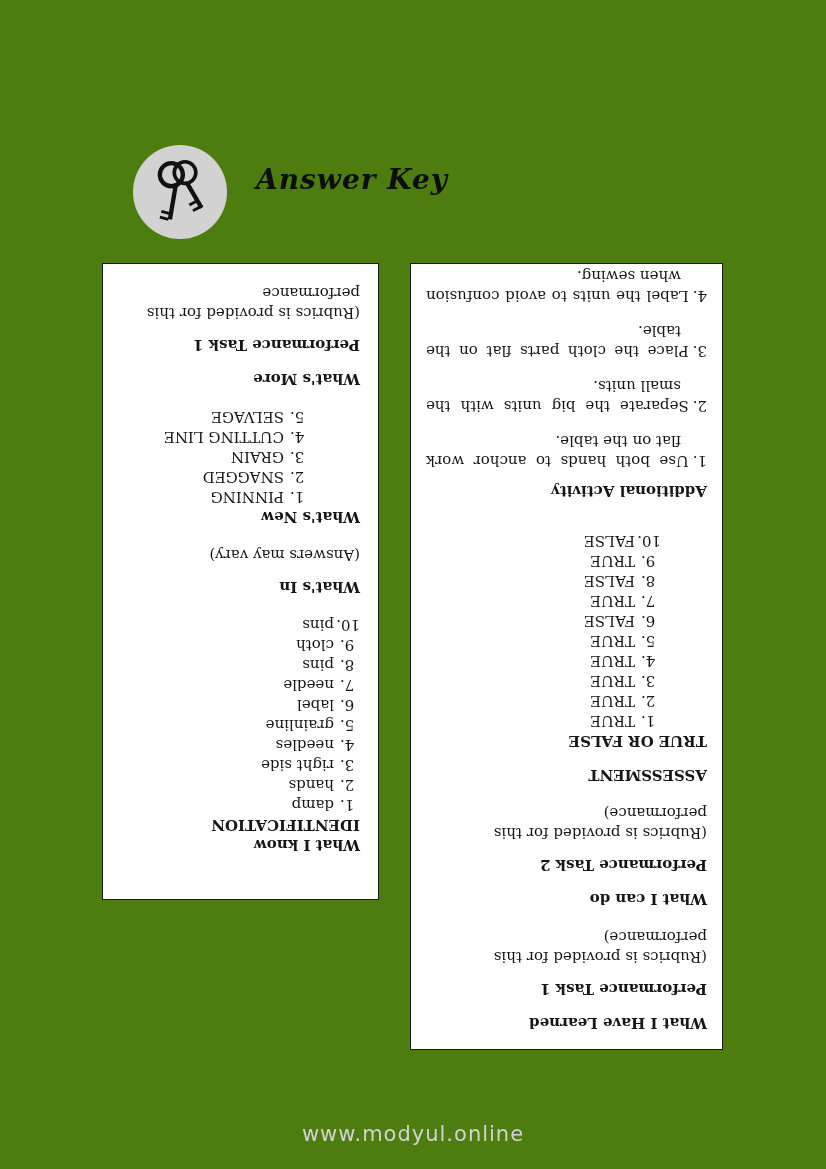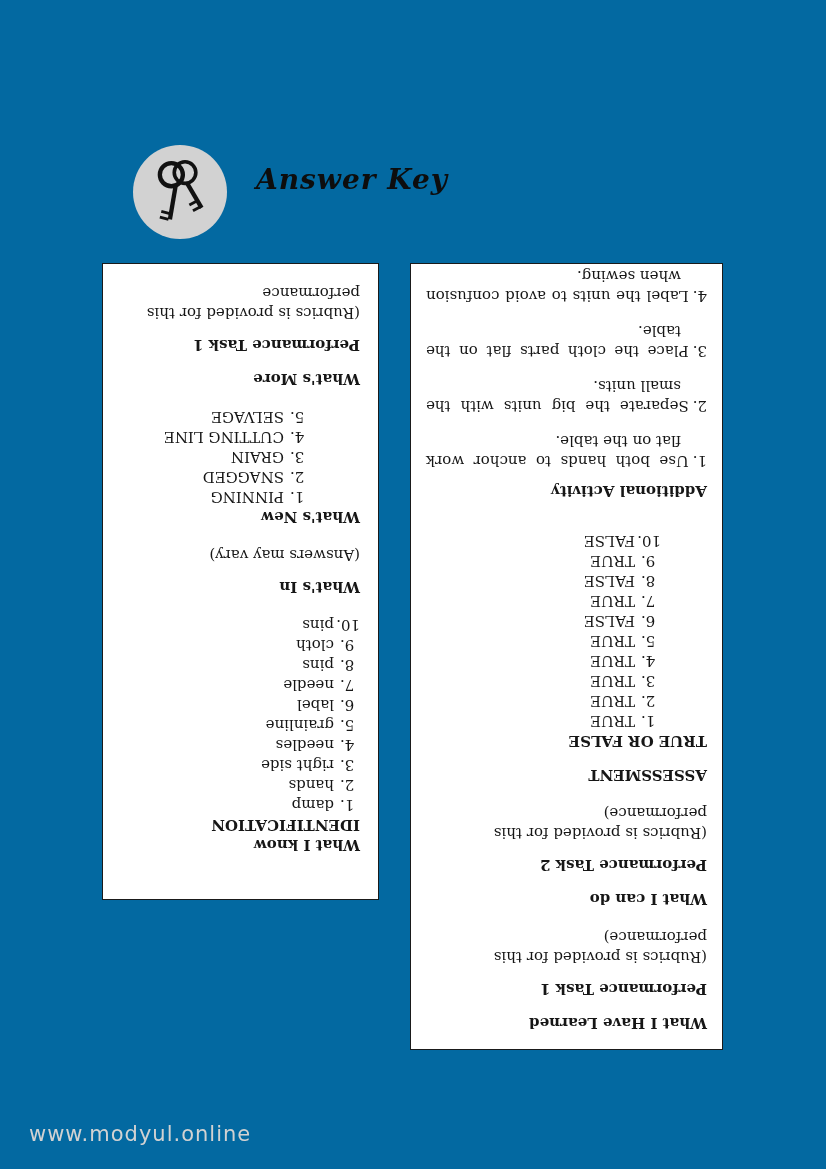--- a/index.html
+++ b/index.html
@@ -1,17 +1,17 @@
 <!DOCTYPE html>
 <html><head>
 <meta charset="utf-8">
 <style>
   html,body{margin:0;padding:0;background:#ffffff;}
   .page{
-    position:relative;width:826px;height:1169px;background:#0369a1;overflow:hidden;
+    position:relative;width:826px;height:1169px;background:#4d7c0f;overflow:hidden;
     font-family:"DejaVu Serif","Liberation Serif",serif;color:#161616;
   }
   
   .icon-circle{
     position:absolute;left:133px;top:145px;width:94px;height:94px;border-radius:50%;
     background:#d2d2d2;display:flex;align-items:center;justify-content:center;
   }
   .page-title{
     position:absolute;left:256px;top:163px;margin:0;
     font-size:28px;font-weight:bold;font-style:italic;letter-spacing:1px;color:#0d0d0d;
@@ -38,23 +38,23 @@
   .li{display:flex;}
   .num{width:26px;flex:0 0 26px;text-align:right;padding-right:6px;box-sizing:border-box;}
   .para{
     text-align:justify;padding-left:26px;text-indent:-26px;margin-top:11px;
   }
   .para:first-of-type{margin-top:10px;}
   .pnum{padding-right:4px;}
   .gap-big{margin-top:30px;}
   
   .watermark{
-    position:absolute;left:0;right:0;top:1122px;
+    position:absolute;left:0;right:0;top:1122px;text-align:center;
     font-family:"DejaVu Sans","Liberation Sans",sans-serif;
-    font-size:21px;color:#d2d2d2;letter-spacing:1px;padding-left:29px;
+    font-size:21px;color:#d2d2d2;letter-spacing:1px;
   }
   .keys-svg{width:72px;height:76px;}
 </style>
 </head>
 <body>
 
 <div class="page">
 
   <div class="icon-circle">
     <svg class="keys-svg" viewBox="0 0 100 100" fill="none" stroke="#111111">

